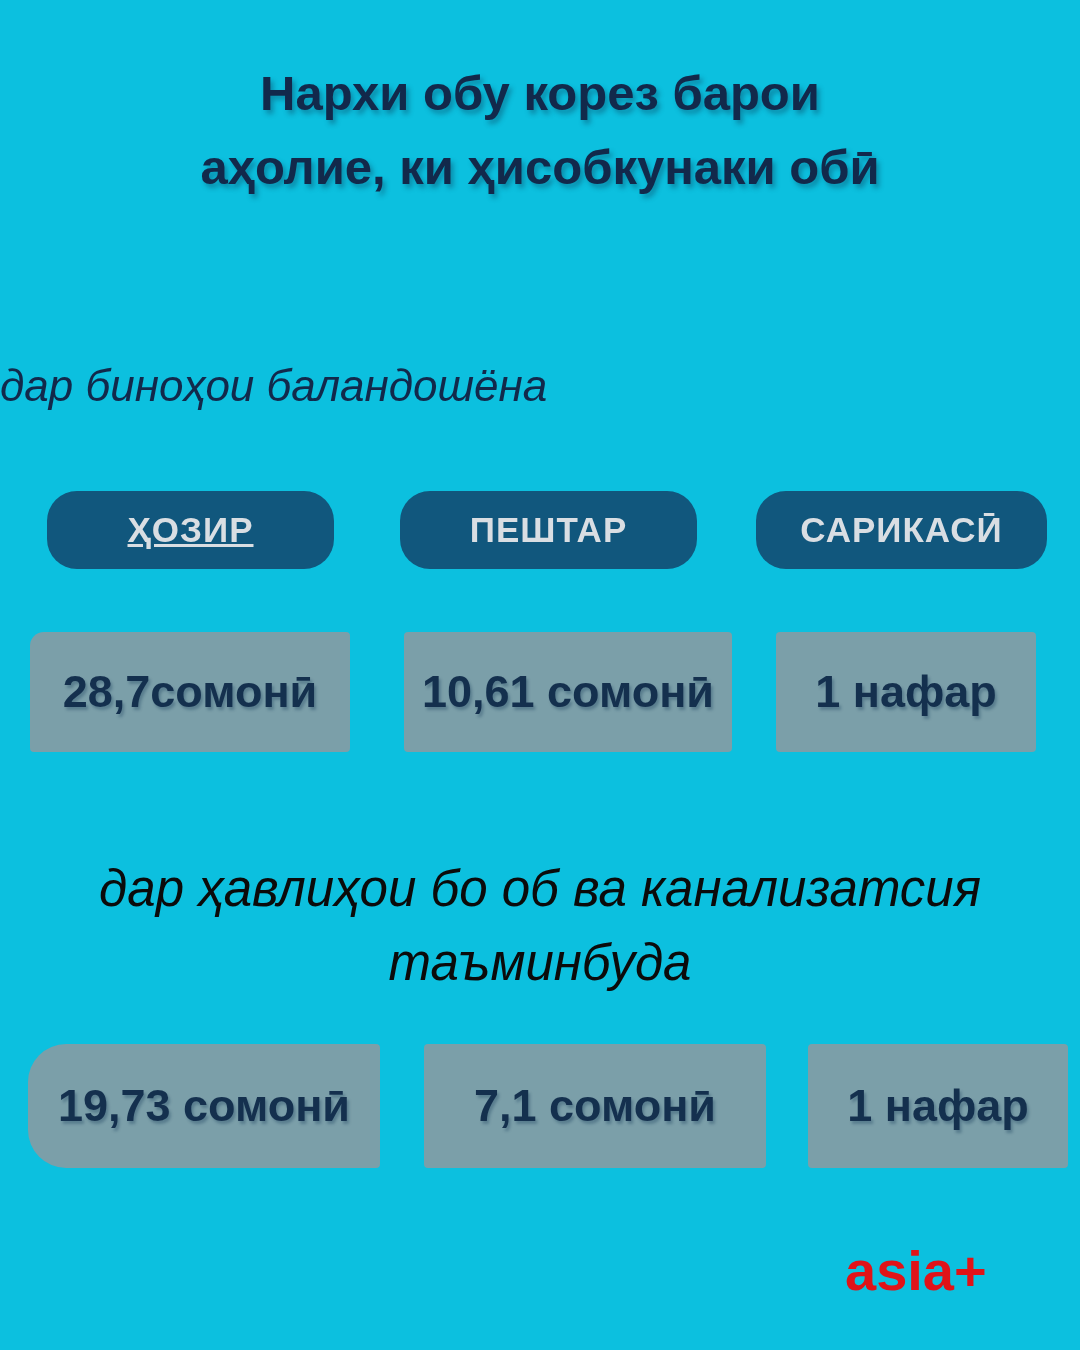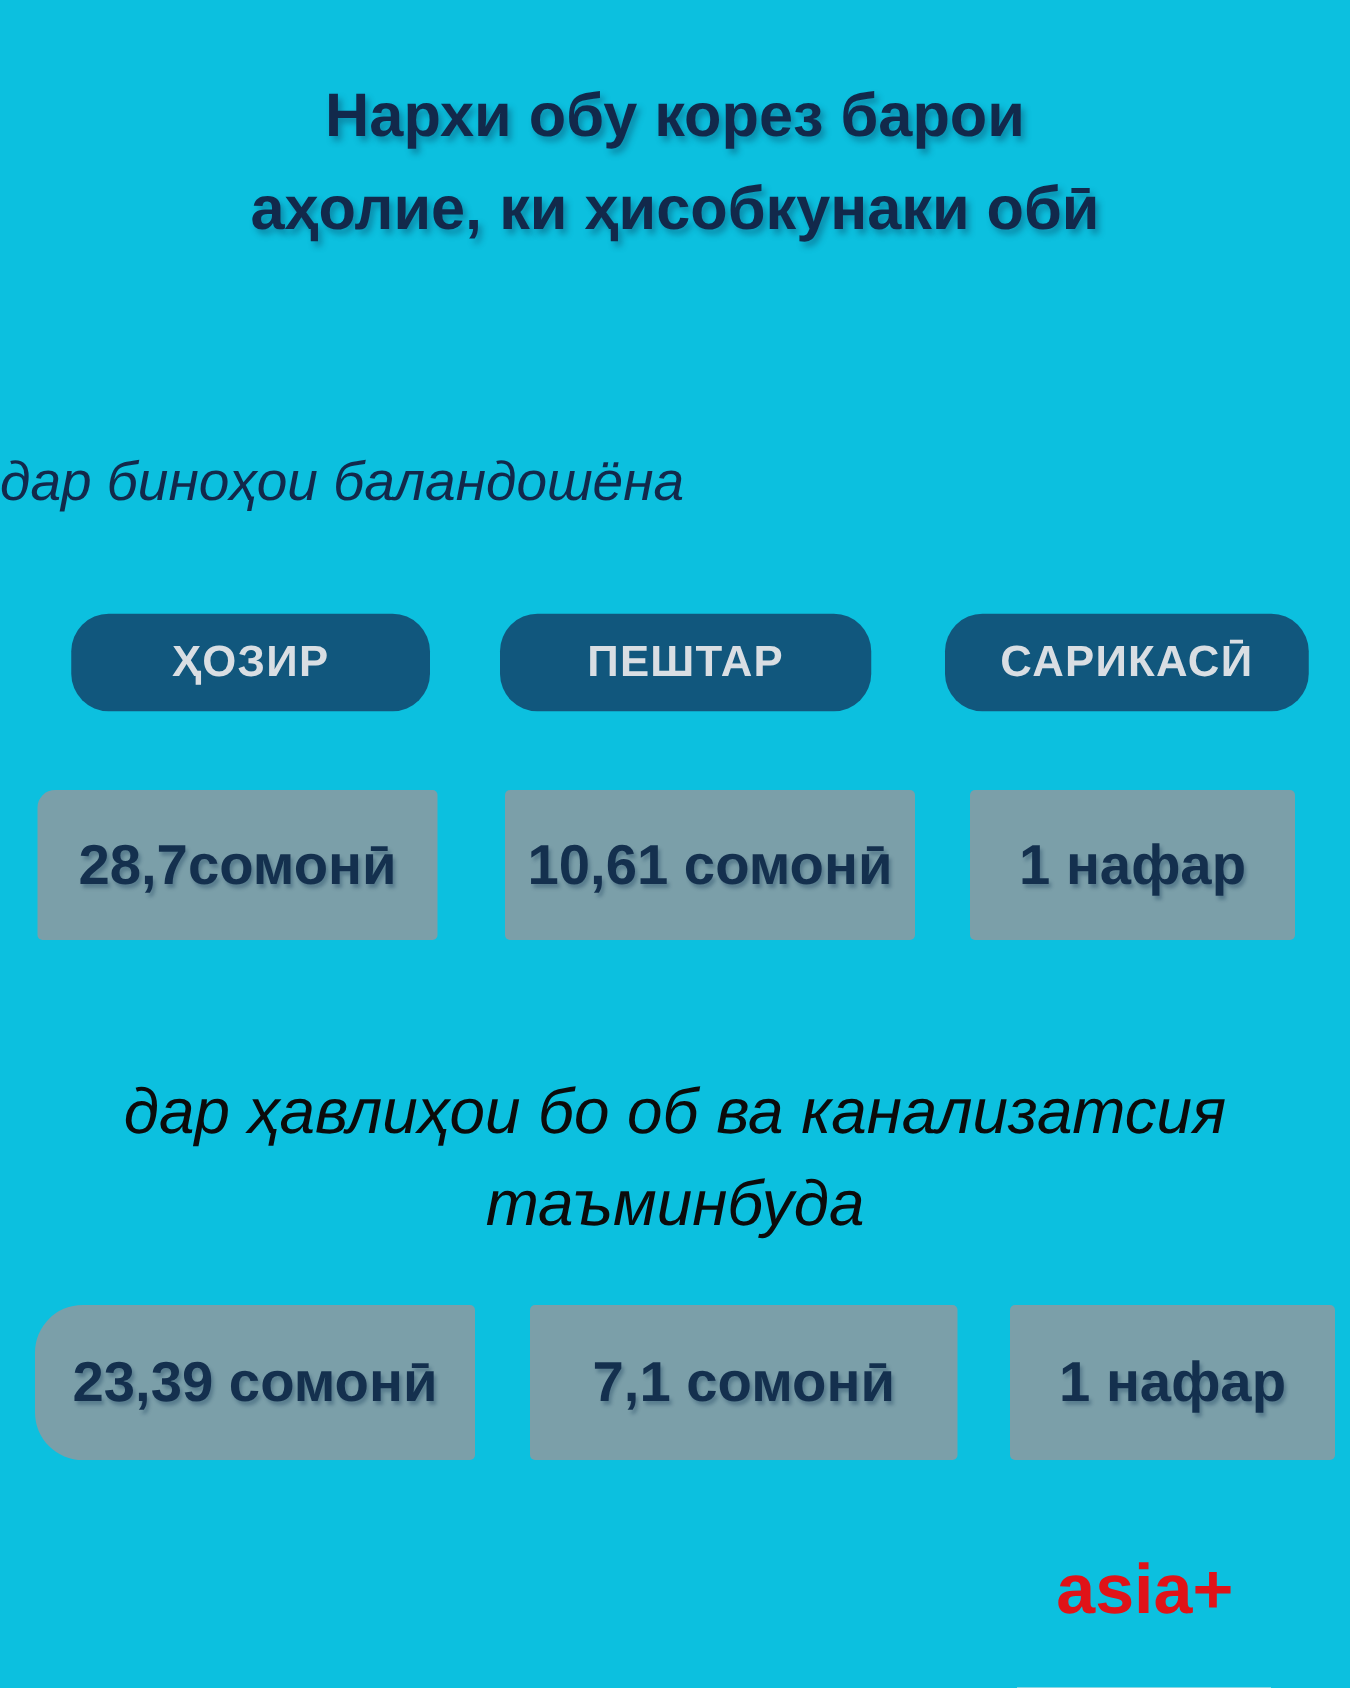--- a/index.html
+++ b/index.html
@@ -30,21 +30,21 @@
   }
   .pill{
     position:absolute;top:491px;height:78px;
     background:var(--pill,#11577d);
     border-radius:30px;
     display:flex;align-items:center;justify-content:center;
     color:var(--pill_text,#d9dee3);
     font-size:35px;font-weight:bold;letter-spacing:1px;
     white-space:nowrap;
   }
-  .pill-1{left:57px;width:287px;}
+  .pill-1{left:47px;width:287px;text-decoration:underline;}
   .pill-2{left:400px;width:297px;text-align:right;}
   .pill-3{left:756px;width:291px;}
   .value-box{
     position:absolute;
     background:var(--box,#7b9fa9);
     display:flex;align-items:center;justify-content:center;
     color:var(--value_text,#14304e);
     font-size:45px;font-weight:bold;
     white-space:nowrap;
     text-shadow:2px 3px 3px rgba(10,45,80,0.30);
@@ -93,20 +93,20 @@
     <div class="value-box r1-b2">10,61 сомонӣ</div>
     <div class="value-box r1-b3">1 нафар</div>
   </div>
 
   <div class="subtitle-2">
     <div class="sub2-line">дар ҳавлиҳои бо об ва канализатсия</div>
     <div class="sub2-line">таъминбуда</div>
   </div>
 
   <div class="row-2">
-    <div class="value-box r2-b1">23,39 сомонӣ</div>
+    <div class="value-box r2-b1">19,73 сомонӣ</div>
     <div class="value-box r2-b2">7,1 сомонӣ</div>
     <div class="value-box r2-b3">1 нафар</div>
   </div>
 
   <div class="logo">asia+</div>
 
 </div>
 
 </body></html>

